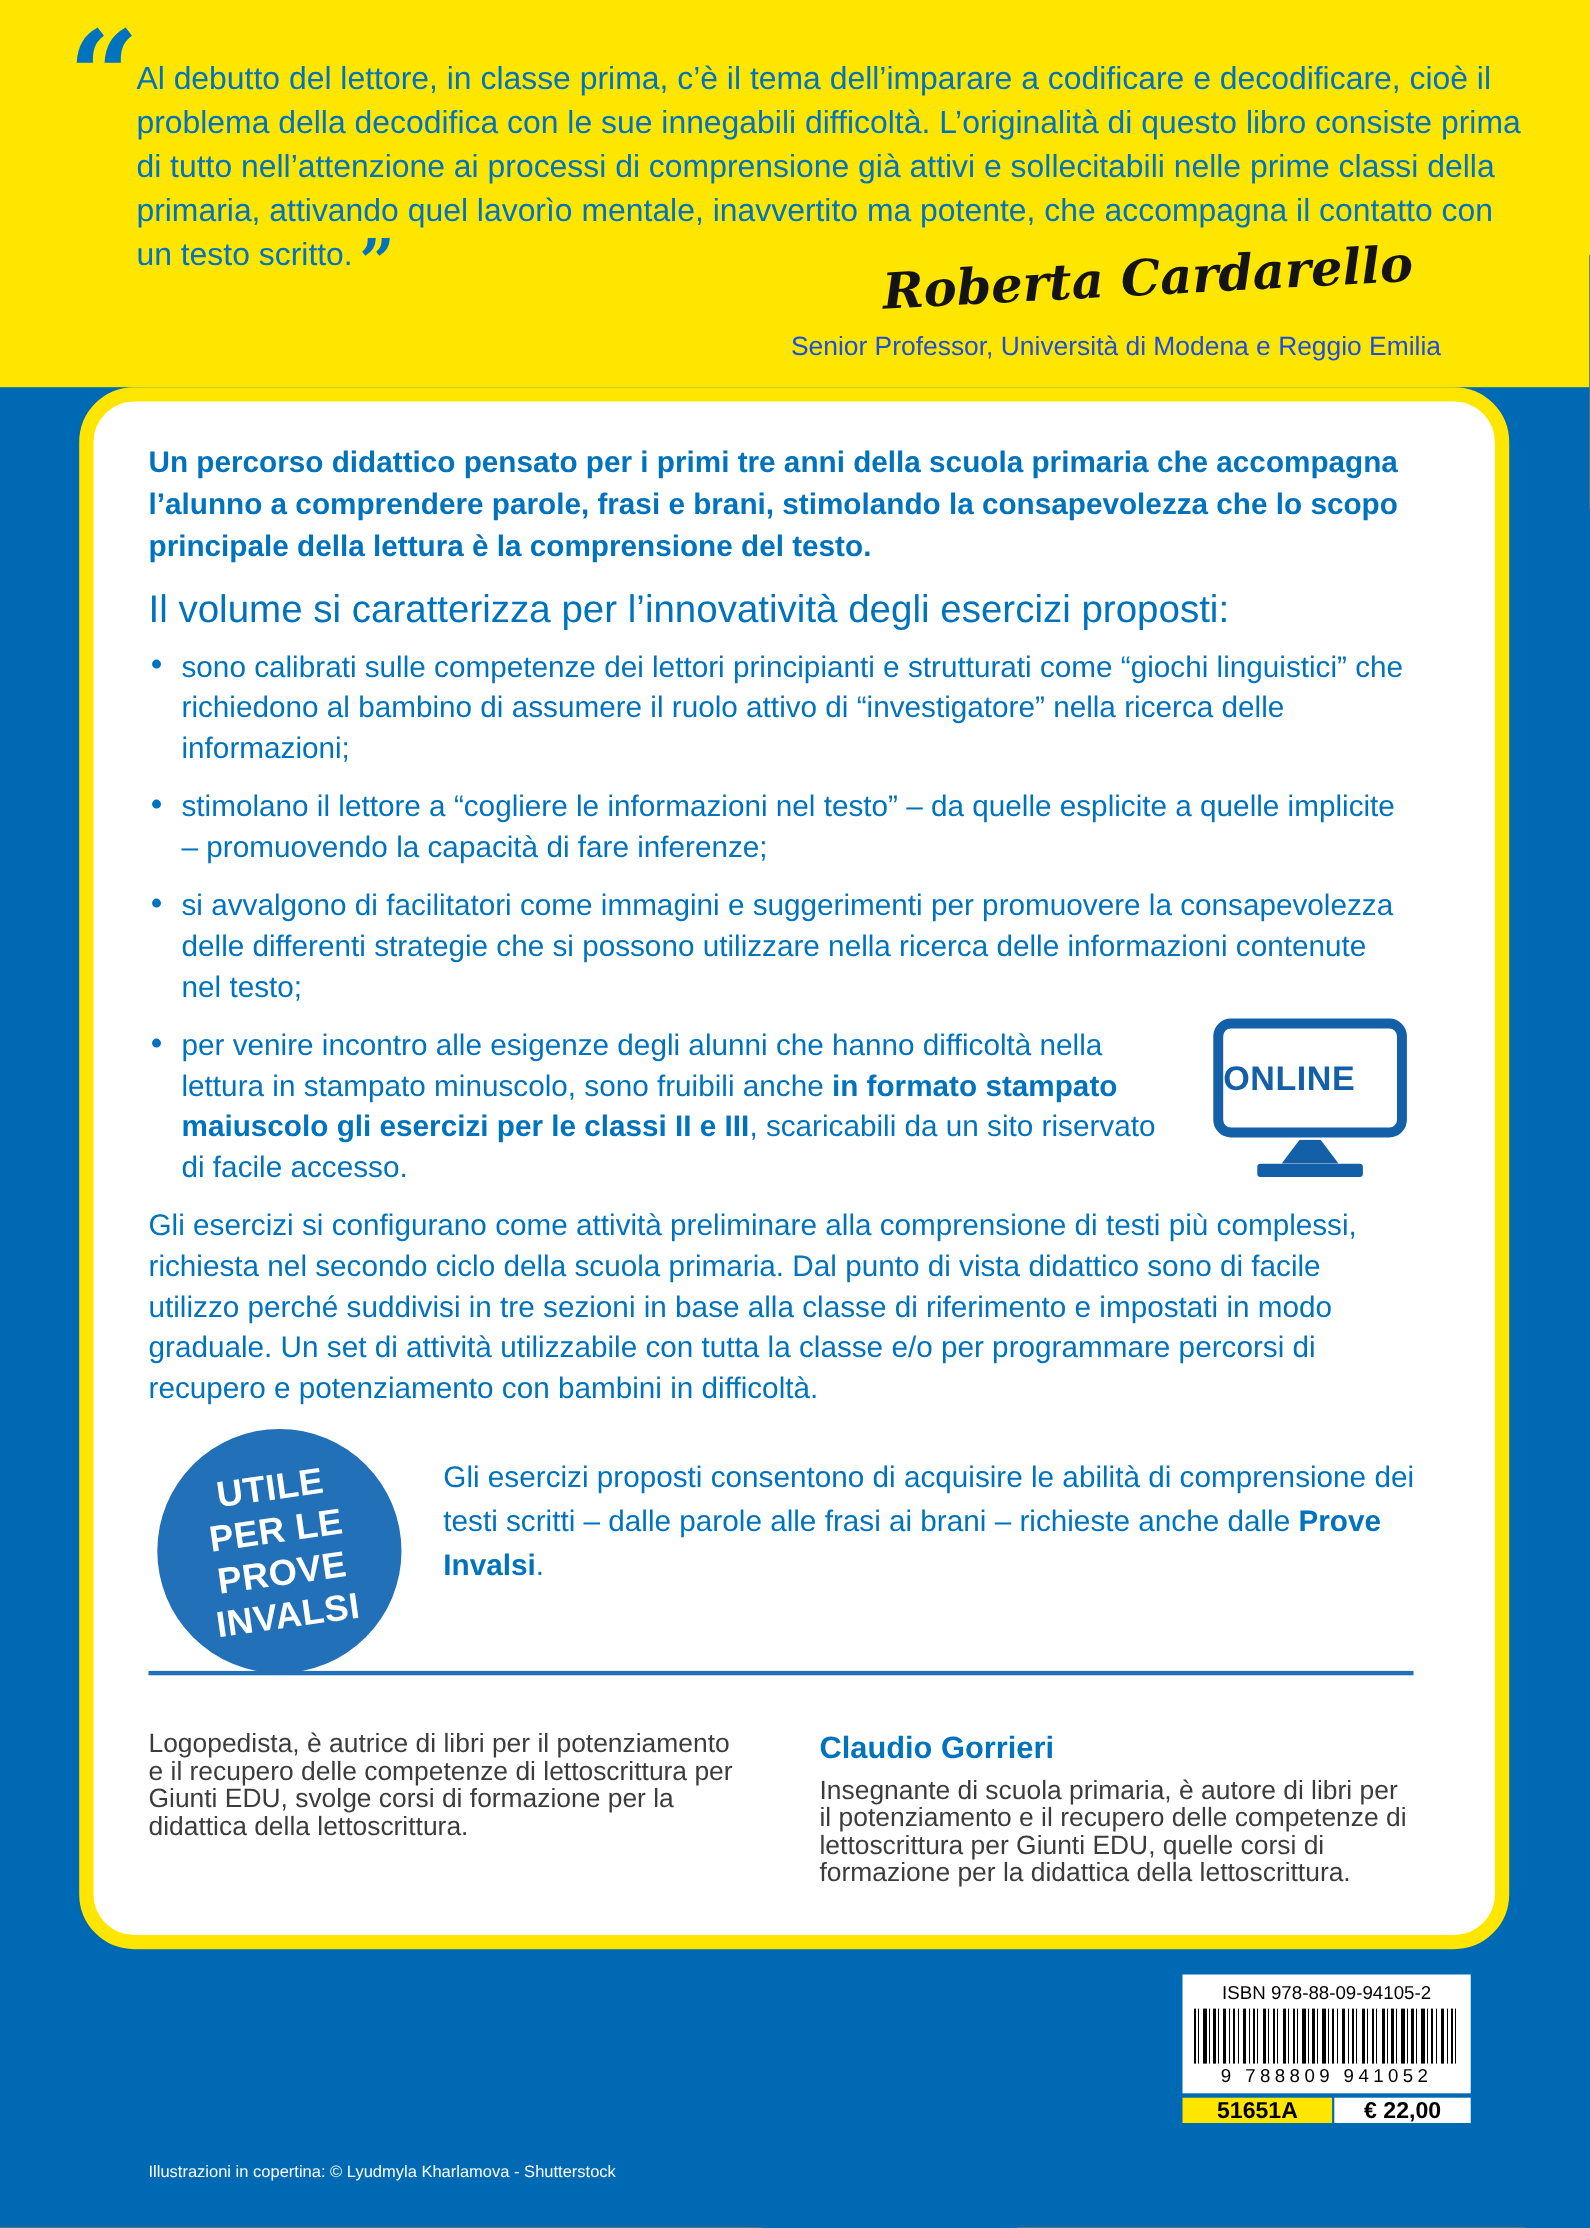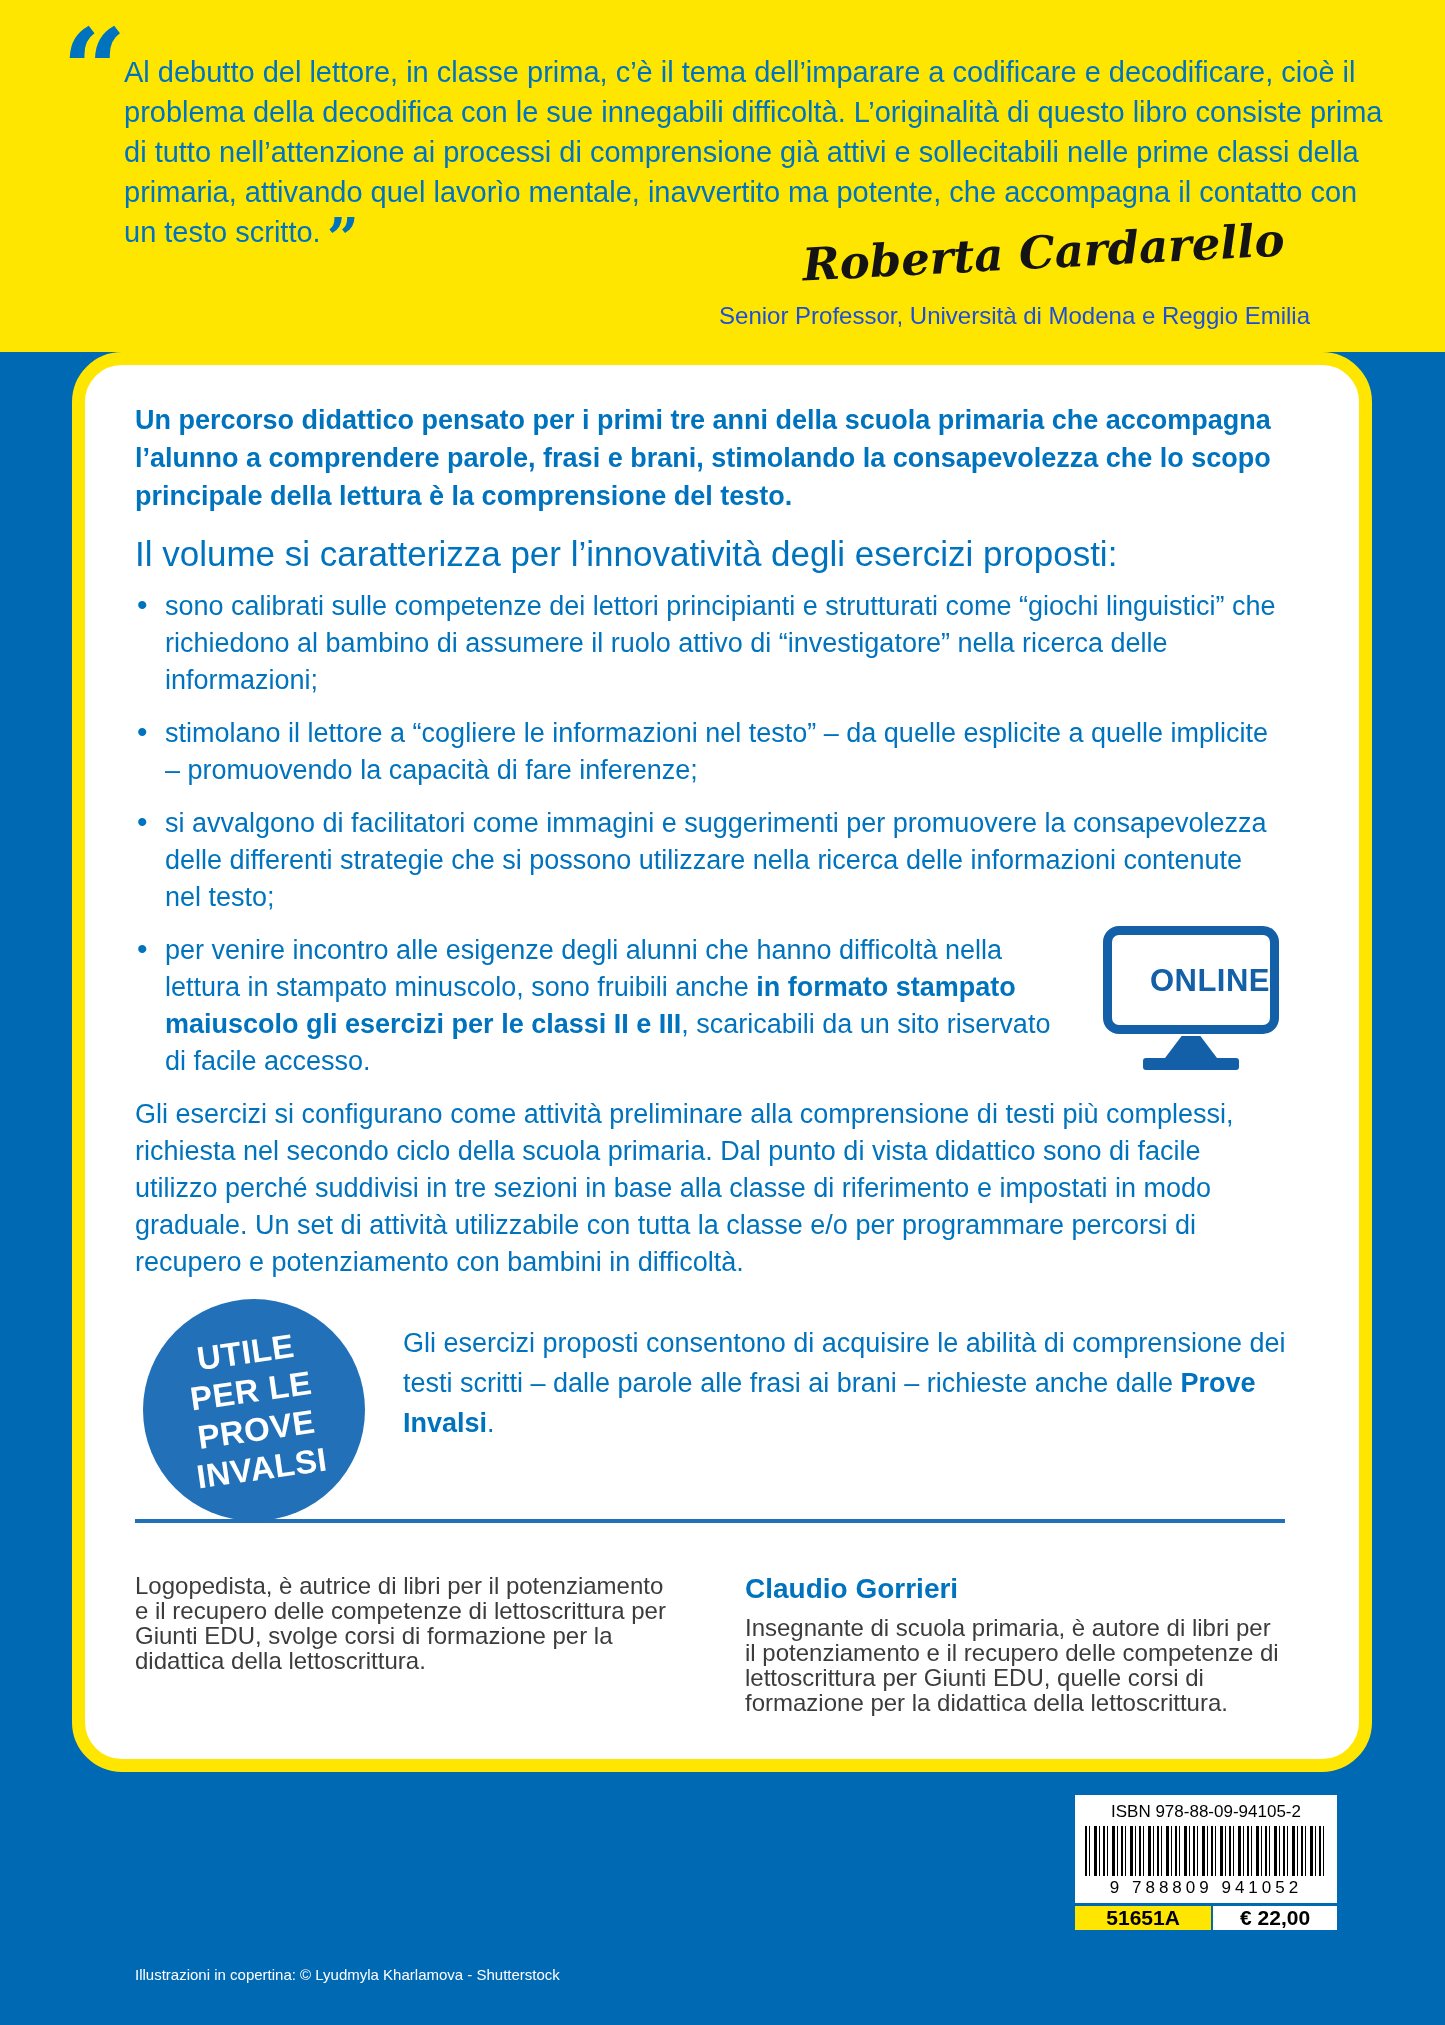--- a/index.html
+++ b/index.html
@@ -61,21 +61,21 @@
   .bullet .dot{position:absolute;left:2px;top:-2px;font-size:30px;}
   .bullet4-text{padding-right:215px;display:block;}
   .bold{font-weight:bold;}
   
   .online-icon{
     position:absolute;right:6px;top:-6px;width:176px;
     display:flex;flex-direction:column;align-items:center;
   }
   .online-screen{
     width:176px;height:108px;border:9px solid var(--icon_blue);border-radius:16px;
-    background:#fff;display:flex;align-items:center;justify-content:flex-end;
+    background:#fff;display:flex;align-items:center;justify-content:flex-start;
   }
   .online-label{color:var(--icon_blue);font-weight:bold;font-size:31px;letter-spacing:0.5px;}
   .online-stand{
     width:52px;height:22px;background:var(--icon_blue);margin-top:2px;
     clip-path:polygon(32% 0,68% 0,100% 100%,0 100%);
   }
   .online-base{width:96px;height:12px;background:var(--icon_blue);border-radius:3px;}
   .paragraph{color:var(--text_blue);font-size:27px;line-height:37px;margin:4px 0 16px 0;}
   
   .invalsi{position:relative;height:250px;margin-top:18px;}
@@ -102,21 +102,21 @@
   .barcode-block{position:absolute;left:1075px;top:1795px;width:262px;}
   .isbn-box{background:#fff;padding:7px 10px 5px 10px;}
   .isbn-label{font-size:17px;color:#000;text-align:center;}
   .bars{
     height:50px;margin-top:4px;
     background:repeating-linear-gradient(90deg,
       #000 0 2px,#fff 2px 4px,#000 4px 5px,#fff 5px 9px,
       #000 9px 12px,#fff 12px 14px,#000 14px 15px,#fff 15px 18px);
   }
   .digits{font-size:17px;color:#000;text-align:center;letter-spacing:4px;margin-top:2px;}
-  .price-row{display:flex;margin-top:4px;height:23px;gap:2px;align-items:flex-end;}
+  .price-row{display:flex;margin-top:4px;height:23px;gap:2px;}
   .code-cell{
     background:var(--yellow);flex:1.1;display:flex;align-items:center;justify-content:center;
     font-weight:bold;font-size:21px;color:#000;
   }
   .price-cell{
     background:#fff;flex:1;display:flex;align-items:center;justify-content:center;
     font-size:21px;color:#000;font-weight:bold;
   }
   .credit{position:absolute;left:135px;top:1966px;color:#fff;font-size:15px;}
 </style>

